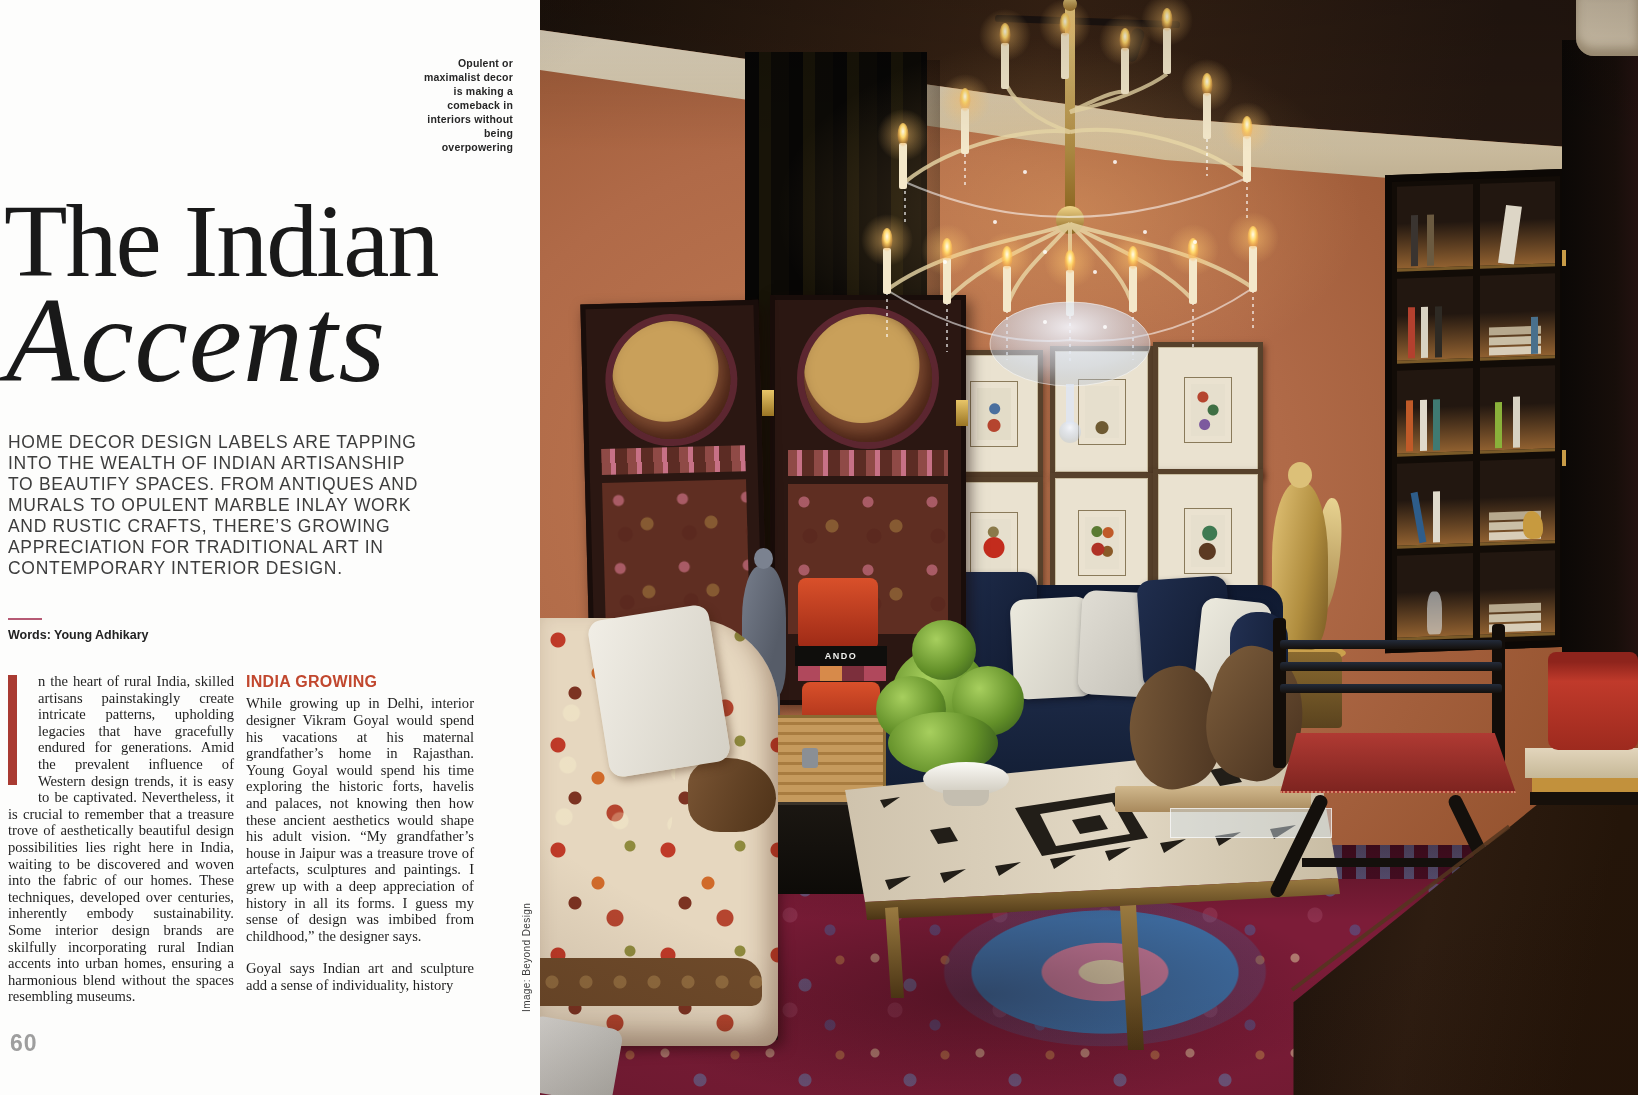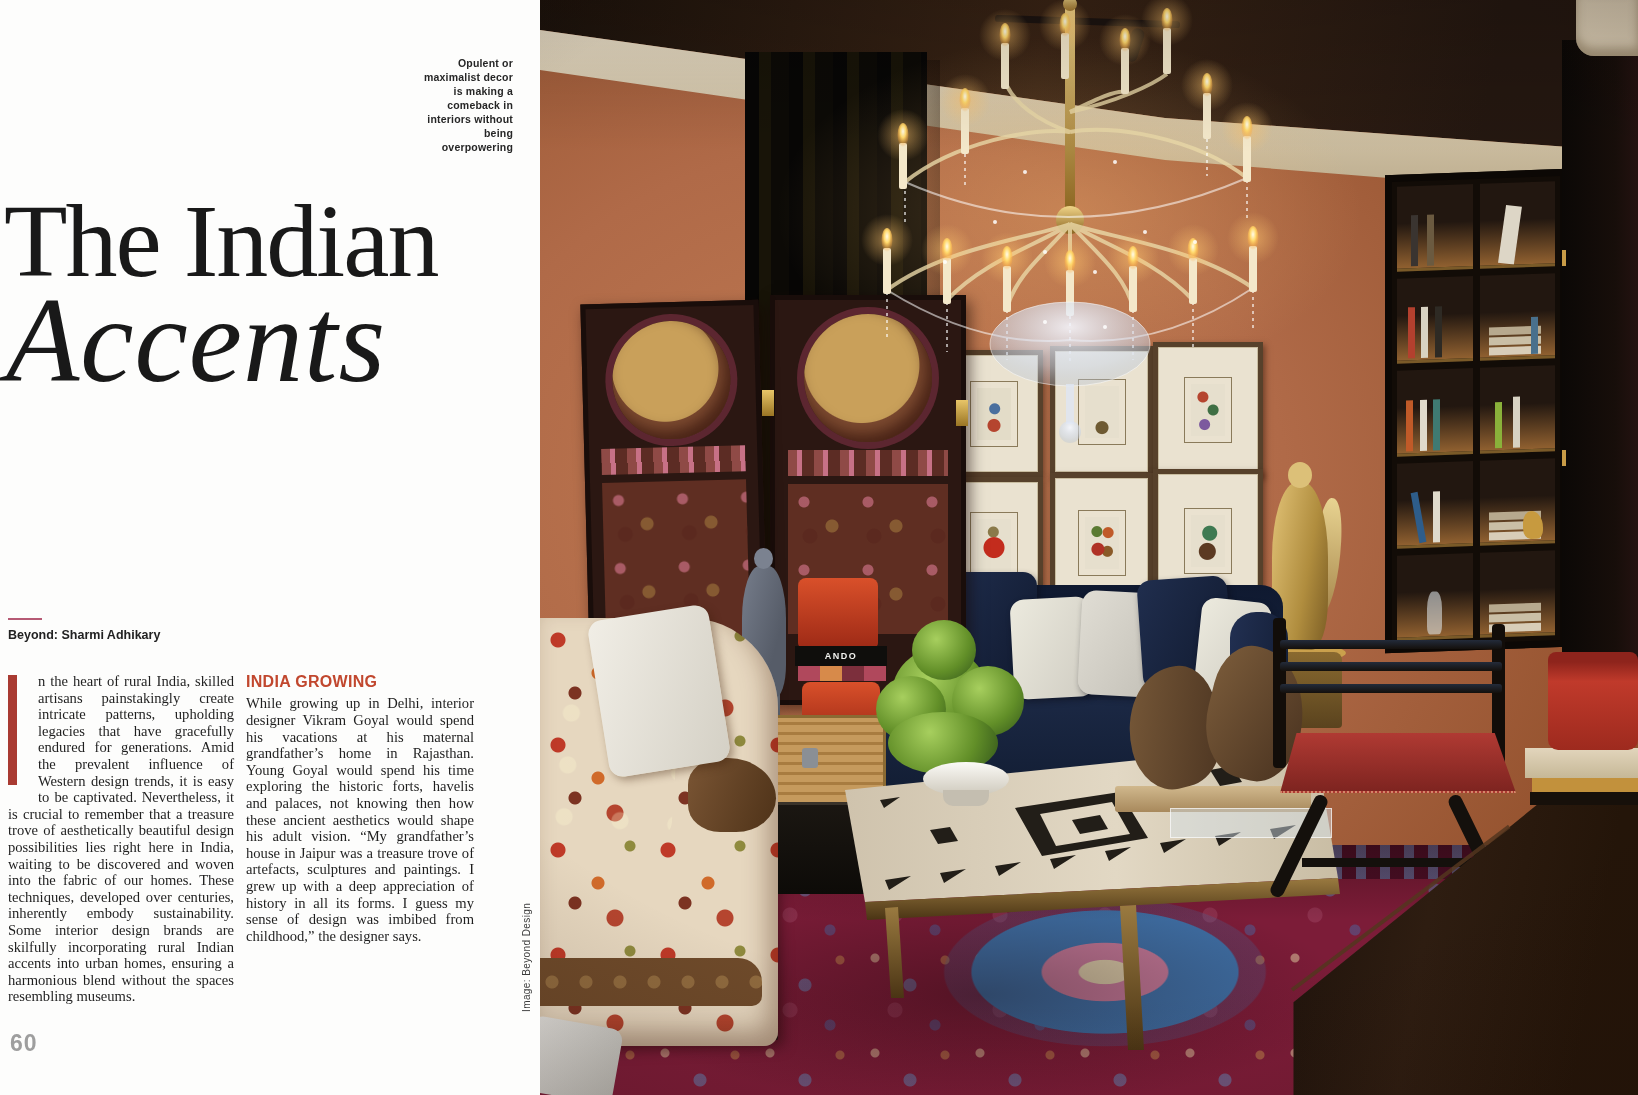--- a/index.html
+++ b/index.html
@@ -207,33 +207,35 @@
       linear-gradient(to bottom, rgba(0,0,0,.15), rgba(0,0,0,0) 14%);}
 </style>
 </head>
 <body>
 
 <div class="spread">
 
   <div class="abs cap-top">Opulent or maximalist decor is making a comeback in interiors without being overpowering</div>
   <div class="abs title1">The Indian</div>
   <div class="abs title2">Accents</div>
+  <div class="abs standfirst">HOME DECOR DESIGN LABELS ARE TAPPING INTO THE WEALTH OF INDIAN ARTISANSHIP TO BEAUTIFY SPACES. FROM ANTIQUES AND MURALS TO OPULENT MARBLE INLAY WORK AND RUSTIC CRAFTS, THERE’S GROWING APPRECIATION FOR TRADITIONAL ART IN CONTEMPORARY INTERIOR DESIGN.</div>
   <div class="abs rule"></div>
-  <div class="abs byline">Beyond: Sharmi Adhikary</div>
+  <div class="abs byline">Words: Young Adhikary</div>
 
   <div class="abs col col1">
     <div class="dropwrap">
       <div class="dropbar"></div>
     </div>
     <span>n the heart of rural India, skilled artisans painstakingly create intricate patterns, upholding legacies that have gracefully endured for generations. Amid the prevalent influence of Western design trends, it is easy to be captivated. Nevertheless, it is crucial to remember that a treasure trove of aesthetically beautiful design possibilities lies right here in India, waiting to be discovered and woven into the fabric of our homes. These techniques, developed over centuries, inherently embody sustainability. Some interior design brands are skilfully incorporating rural Indian accents into urban homes, ensuring a harmonious blend without the spaces resembling museums.</span>
   </div>
 
   <div class="abs col col2">
     <div class="h-sec">INDIA GROWING</div>
     <p>While growing up in Delhi, interior designer Vikram Goyal would spend his vacations at his maternal grandfather’s home in Rajasthan. Young Goyal would spend his time exploring the historic forts, havelis and palaces, not knowing then how these ancient aesthetics would shape his adult vision. “My grandfather’s house in Jaipur was a treasure trove of artefacts, sculptures and paintings. I grew up with a deep appreciation of history in all its forms. I guess my sense of design was imbibed from childhood,” the designer says.</p>
+    <p>Goyal says Indian art and sculpture add a sense of individuality, history</p>
   </div>
 
   <div class="abs pagenum">60</div>
   <div class="abs credit">Image: Beyond Design</div>
 
   <div class="abs photo">
 
     <div class="abs ceiling"></div>
     <div class="abs molding"></div>
     <div class="abs track"></div>

